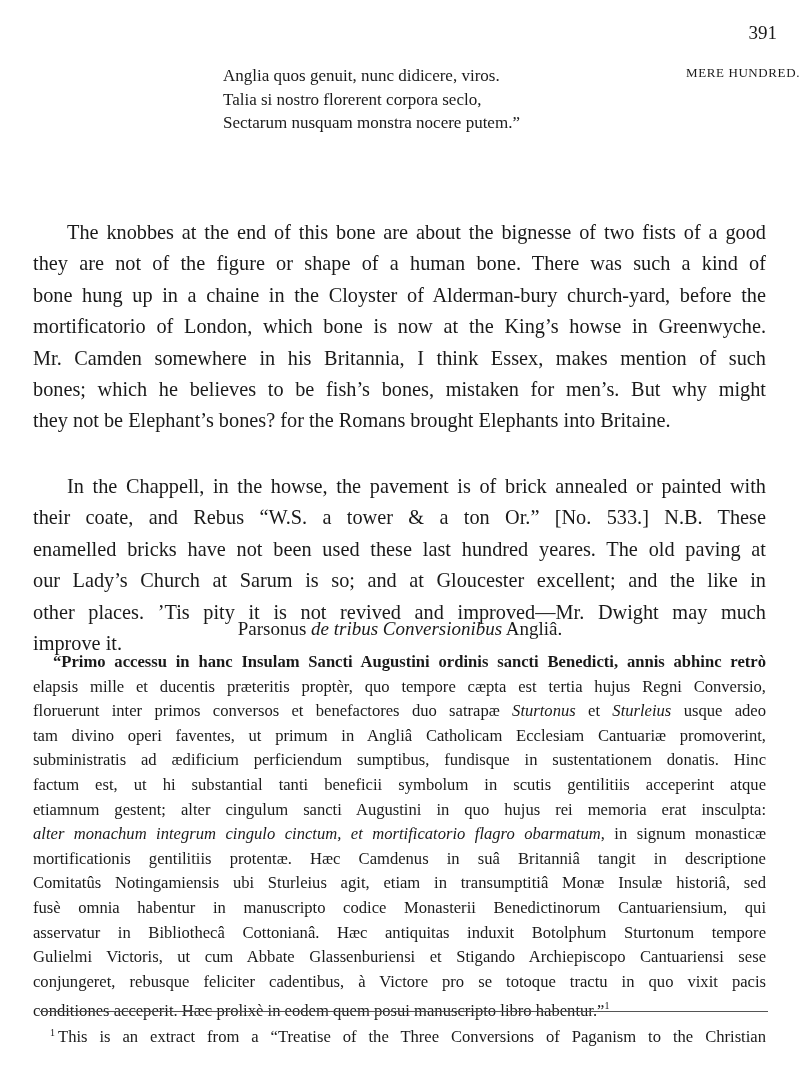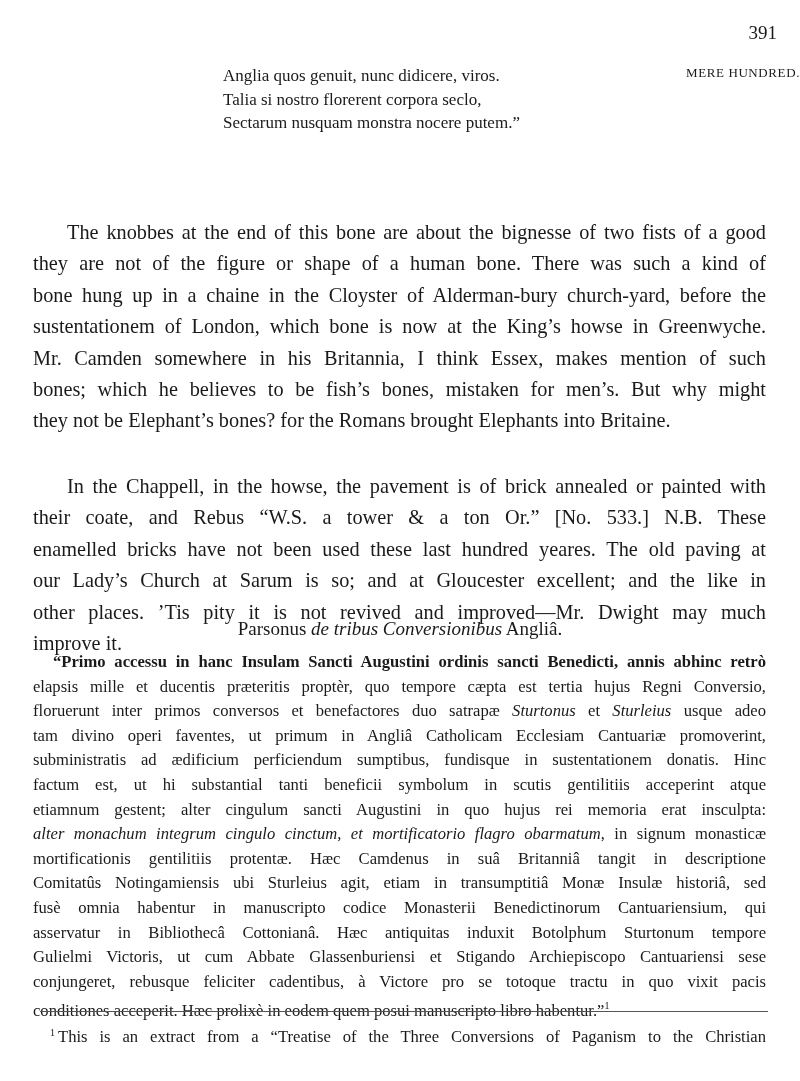--- a/index.html
+++ b/index.html
@@ -136,21 +136,21 @@
 <div class="verse">
   <div class="line">Anglia quos genuit, nunc didicere, viros.</div>
   <div class="line">Talia si nostro florerent corpora seclo,</div>
   <div class="line">Sectarum nusquam monstra nocere putem.”</div>
 </div>
 
 <div class="main-text p1">
   <span class="ln indent">The knobbes at the end of this bone are about the bignesse of two fists of a good</span>
   <span class="ln">they are not of the figure or shape of a human bone.  There was such a kind of</span>
   <span class="ln">bone hung up in a chaine in the Cloyster of Alderman-bury church-yard, before the</span>
-  <span class="ln">sustentationem of London, which bone is now at the King’s howse in Greenwyche.</span>
+  <span class="ln">mortificatorio of London, which bone is now at the King’s howse in Greenwyche.</span>
   <span class="ln">Mr. Camden somewhere in his Britannia, I think Essex, makes mention of such</span>
   <span class="ln">bones; which he believes to be fish’s bones, mistaken for men’s.  But why might</span>
   <span class="ln last">they not be Elephant’s bones? for the Romans brought Elephants into Britaine.</span>
 </div>
 
 <div class="main-text p2">
   <span class="ln indent">In the Chappell, in the howse, the pavement is of brick annealed or painted with</span>
   <span class="ln">their coate, and Rebus “W.S. a tower &amp; a ton Or.” [No. 533.]  N.B.  These</span>
   <span class="ln">enamelled bricks have not been used these last hundred yeares.  The old paving at</span>
   <span class="ln">our Lady’s Church at Sarum is so; and at Gloucester excellent; and the like in</span>

